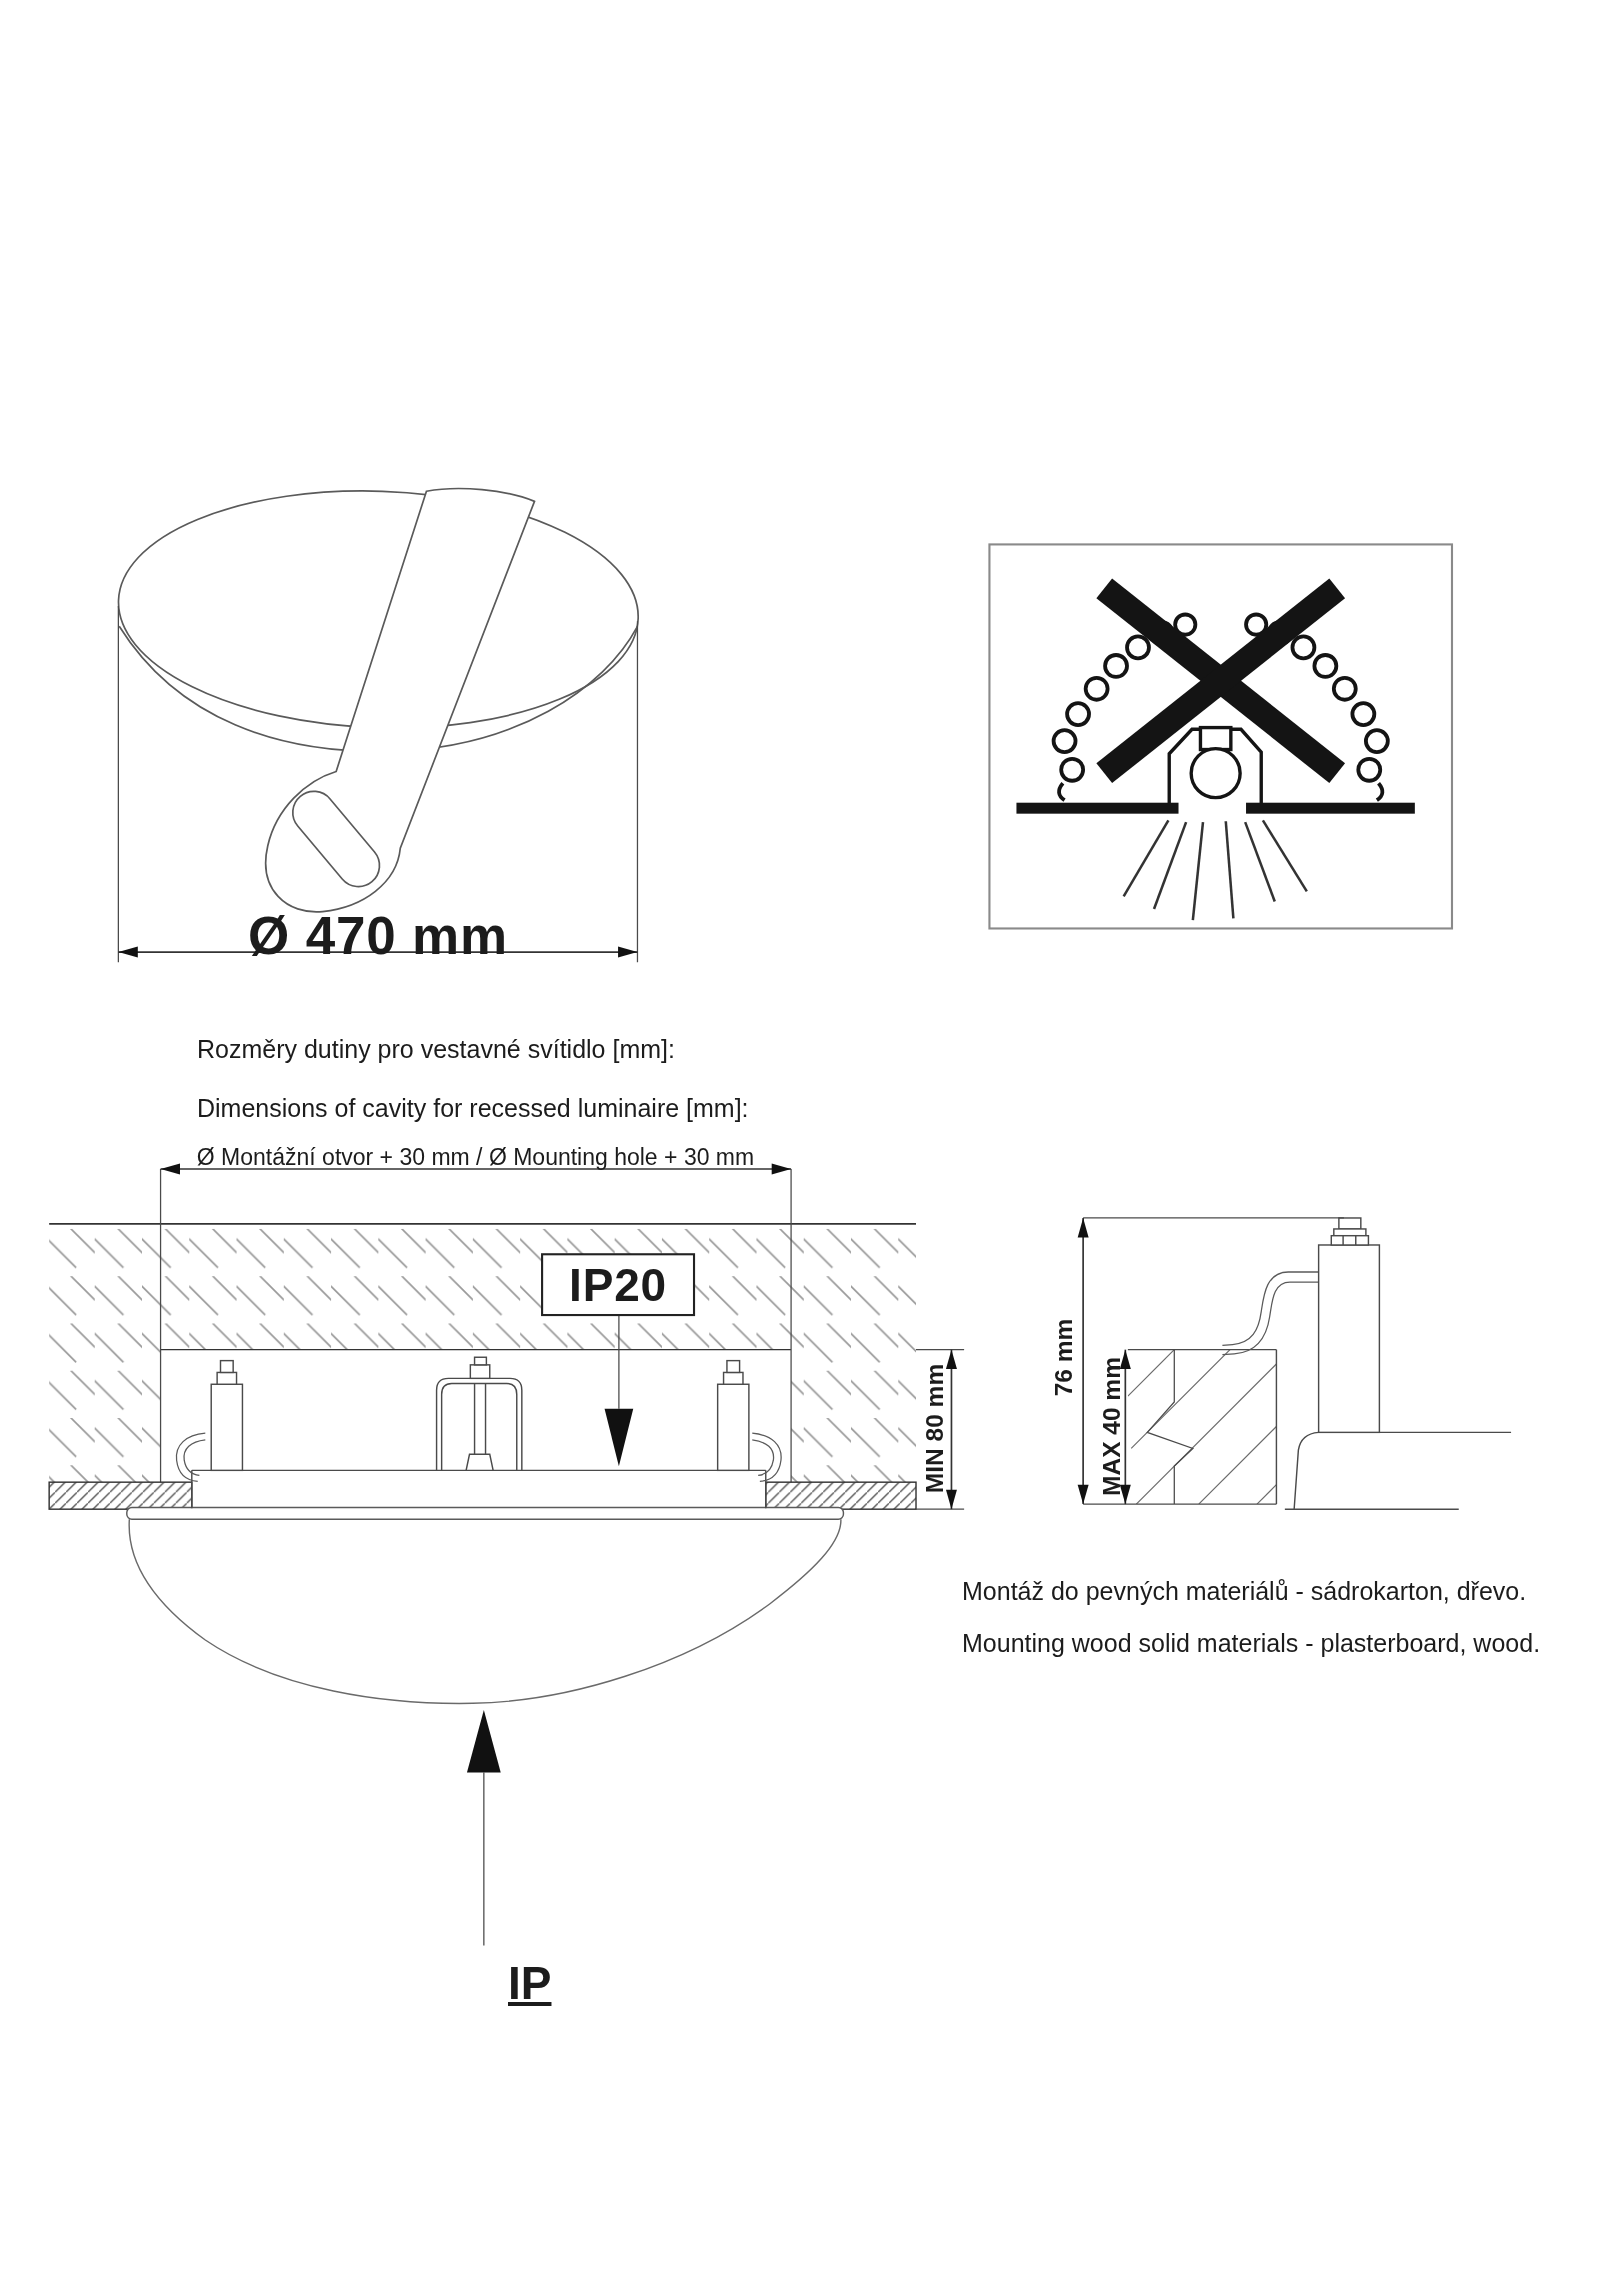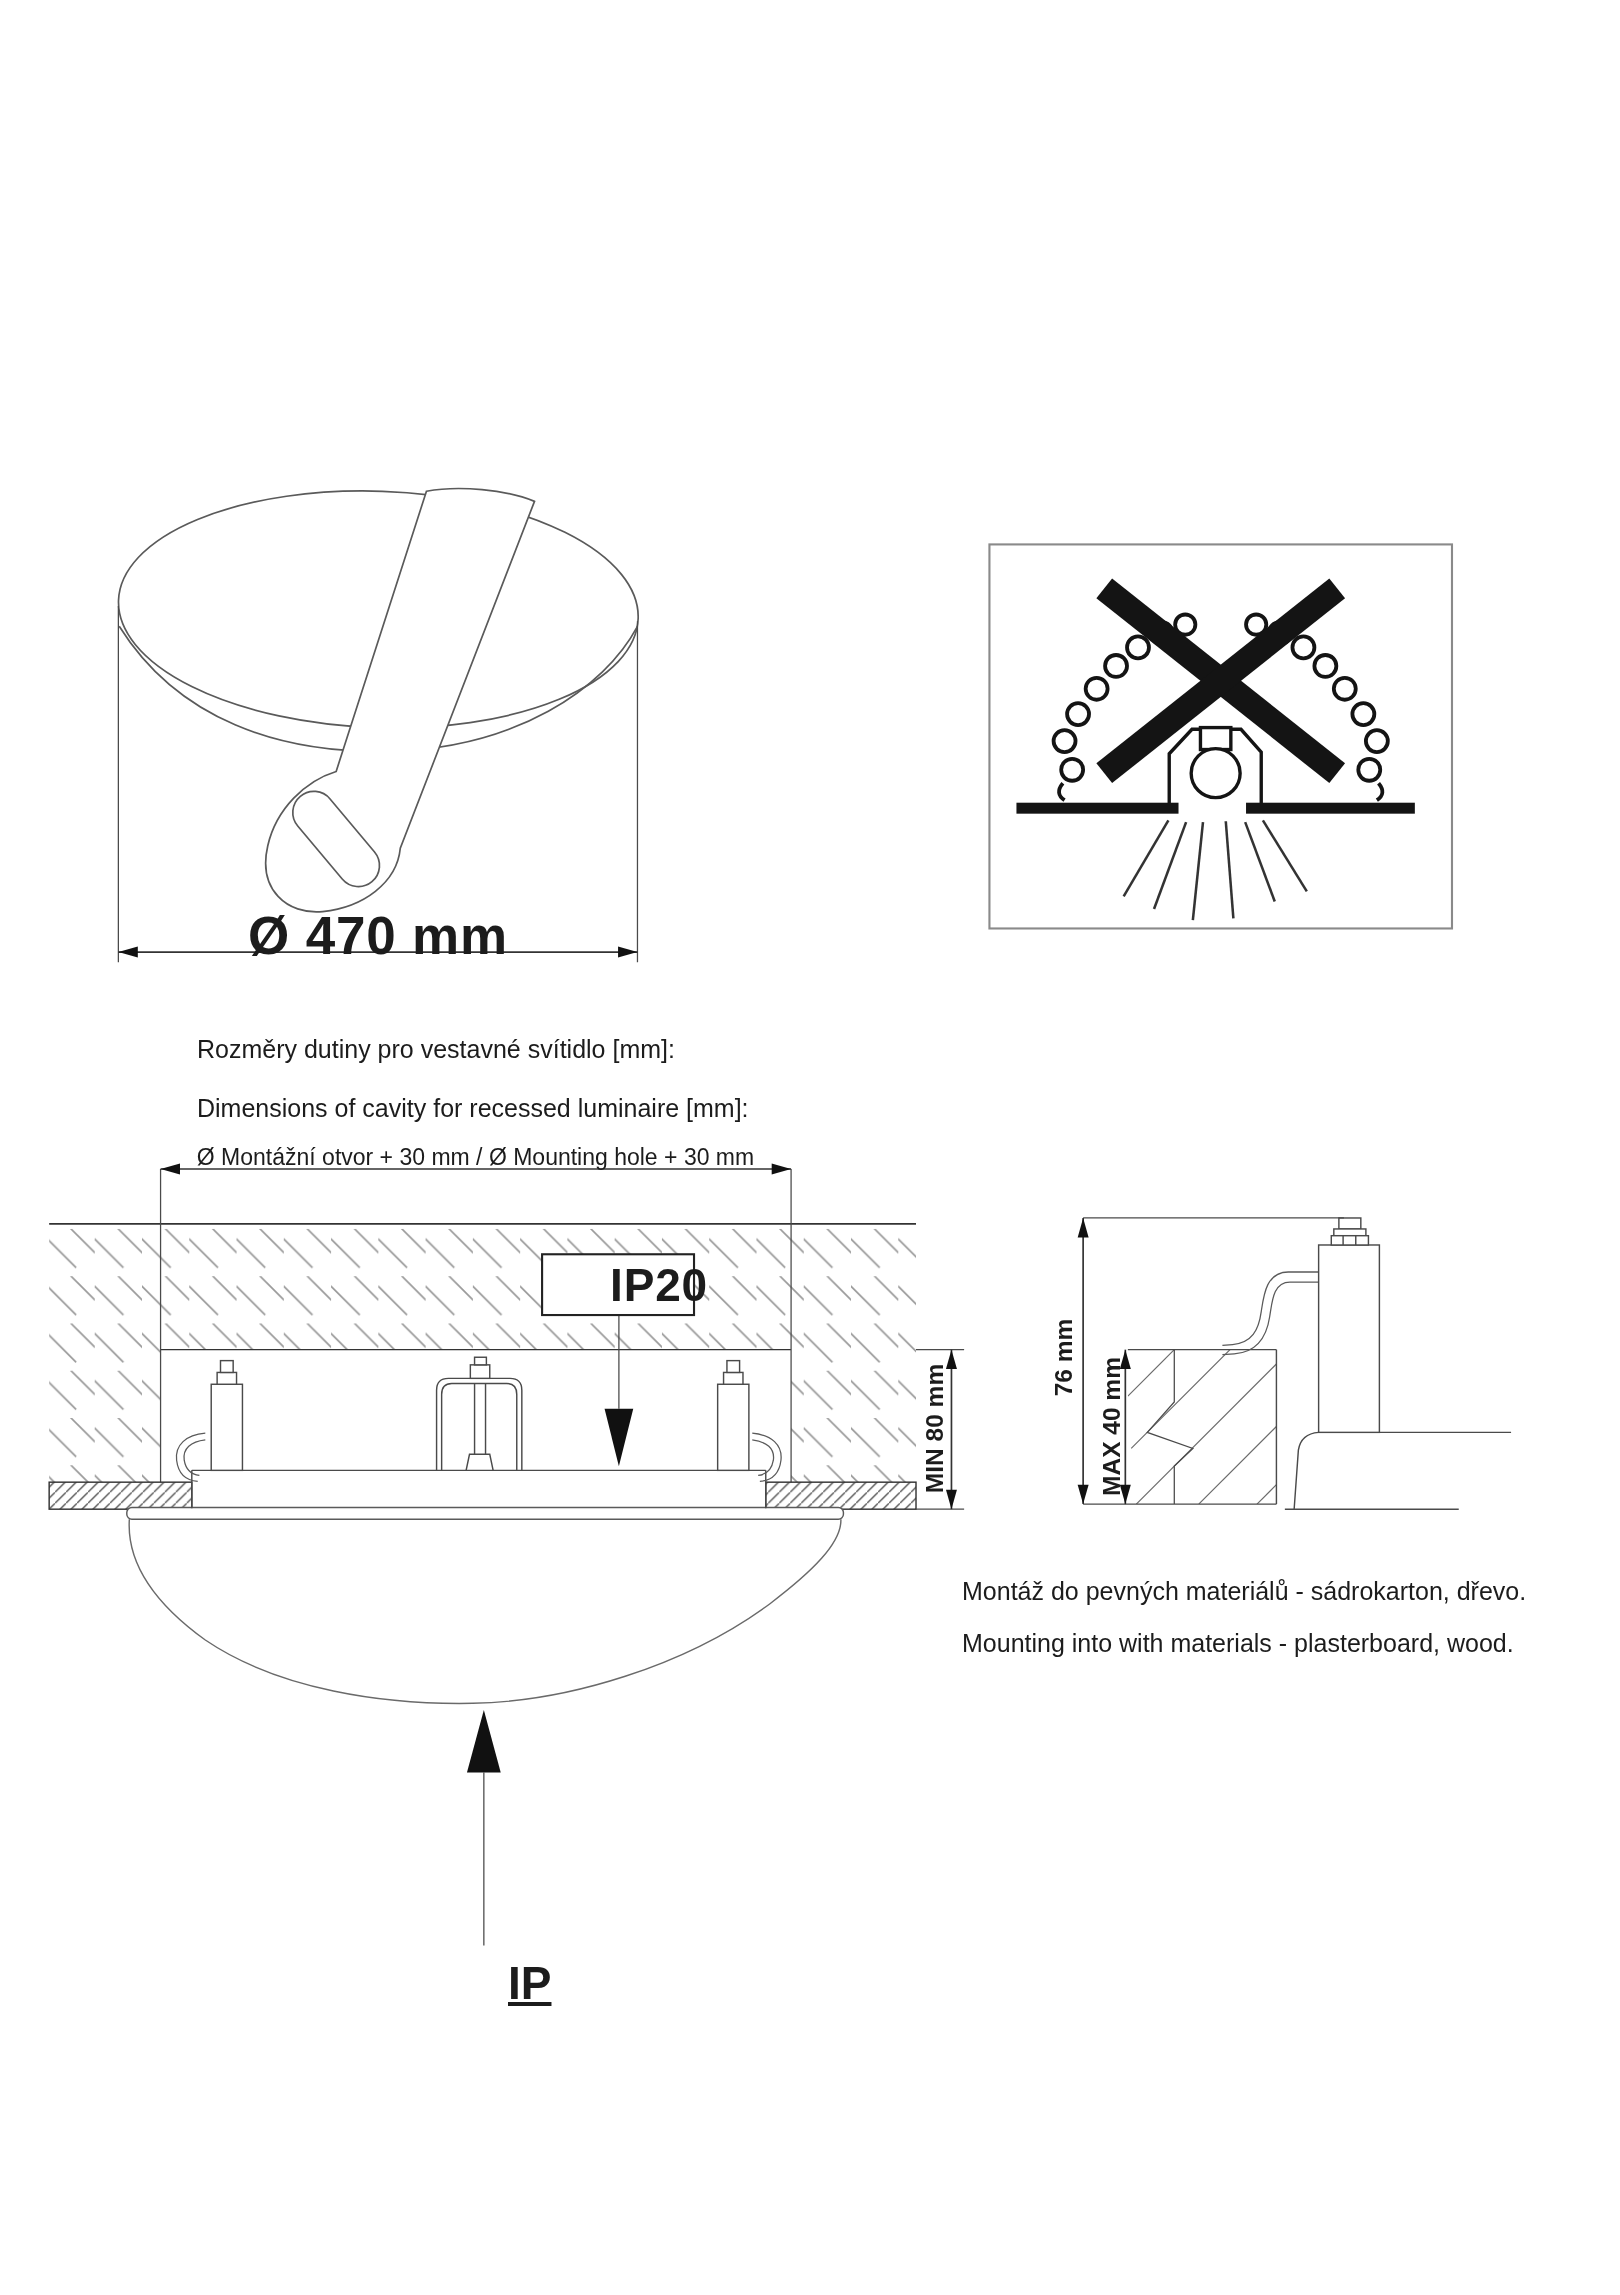--- a/index.html
+++ b/index.html
@@ -240,26 +240,26 @@
   </svg>
 
 
   <div class="lbl big-dim ctr" style="left:209px;top:905px;width:338px;">Ø 470 mm</div>
 
   <div class="lbl t30" style="left:197px;top:1035px;text-align:center;">Rozměry dutiny pro vestavné svítidlo [mm]:</div>
   <div class="lbl t30" style="left:197px;top:1094px;">Dimensions of cavity for recessed luminaire [mm]:</div>
 
   <div class="lbl t27 ctr" style="left:138px;top:1144px;width:675px;">Ø Montážní otvor + 30 mm / Ø Mounting hole + 30 mm</div>
 
-  <div class="lbl ip20" style="left:542px;top:1255px;width:152px;height:61px;line-height:61px;padding-left:41px;">IP20</div>
+  <div class="lbl ip20" style="left:542px;top:1255px;width:152px;height:61px;line-height:61px;">IP20</div>
 
   <div class="lbl dim-rot" style="left:841px;top:1416px;width:186px;height:25px;line-height:25px;">MIN 80 mm</div>
 
   <div class="lbl dim-rot" style="left:996px;top:1345px;width:135px;height:25px;line-height:25px;">76 mm</div>
 
   <div class="lbl dim-rot" style="left:1018px;top:1414px;width:186px;height:25px;line-height:25px;">MAX 40 mm</div>
 
   <div class="lbl t30" style="left:962px;top:1577px;">Montáž do pevných materiálů - sádrokarton, dřevo.</div>
-  <div class="lbl t30" style="left:962px;top:1629px;">Mounting into with materials - plasterboard, wood.</div>
+  <div class="lbl t30" style="left:962px;top:1629px;">Mounting wood solid materials - plasterboard, wood.</div>
 
   <div class="lbl ip" style="left:508px;top:1956px;text-decoration:underline;">IP</div>
 </div>
 
 
 </body></html>

